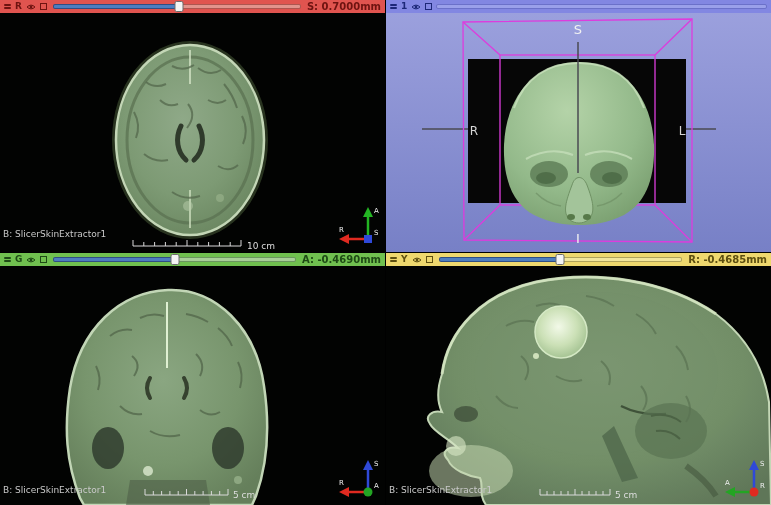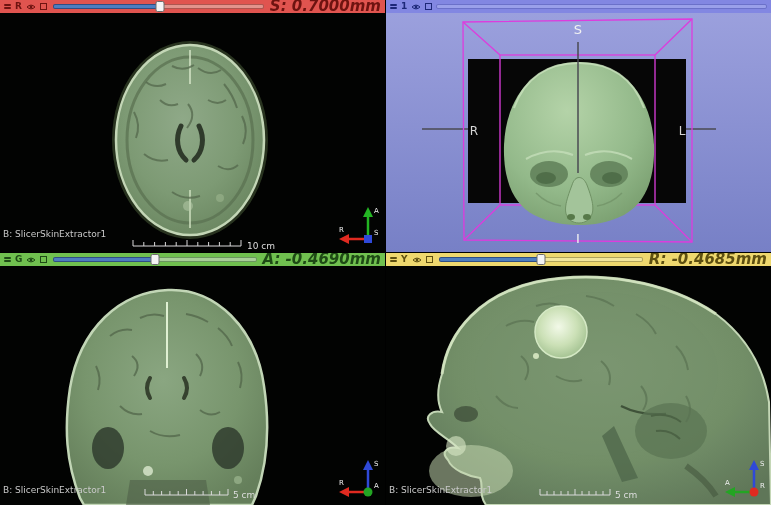--- a/index.html
+++ b/index.html
@@ -20,21 +20,21 @@
   .eye{display:inline-flex;}
   .slider{flex:1;height:11px;position:relative;margin:0 2px;}
   .groove{position:absolute;top:3px;height:5px;border-radius:2px;box-sizing:border-box;}
   .gl{left:0;background:#4d7ec0;border:1px solid rgba(10,20,60,.45);}
   .bar-red .gr{background:#e2938c;border:1px solid rgba(120,25,20,.5);}
   .bar-green .gr{background:#a9cf99;border:1px solid rgba(30,80,25,.45);}
   .bar-yellow .gr{background:#f3e79c;border:1px solid rgba(110,95,25,.5);}
   .handle{position:absolute;top:0;width:9px;height:11px;background:#f4f4f4;
     border:1px solid #6c6c6c;border-radius:2px;box-sizing:border-box;transform:translateX(-50%);}
   .trough3d{flex:1;height:5px;border-radius:2px;background:#9aa0ea;border:1px solid #6b71c9;box-sizing:border-box;}
-  .value{font-size:15px;font-weight:bold;white-space:nowrap;line-height:1;font-style:italic;}
+  .value{font-size:10px;font-weight:bold;white-space:nowrap;line-height:1;}
   
   .cv{position:absolute;left:0;top:13px;width:385px;height:239px;display:block;}
   .cv3dbg{position:absolute;left:0;top:13px;width:385px;height:239px;
     background:linear-gradient(#9ba0dd,#7780c6);}
 </style>
 </head>
 <body>
 
 <div class="layout">
 

